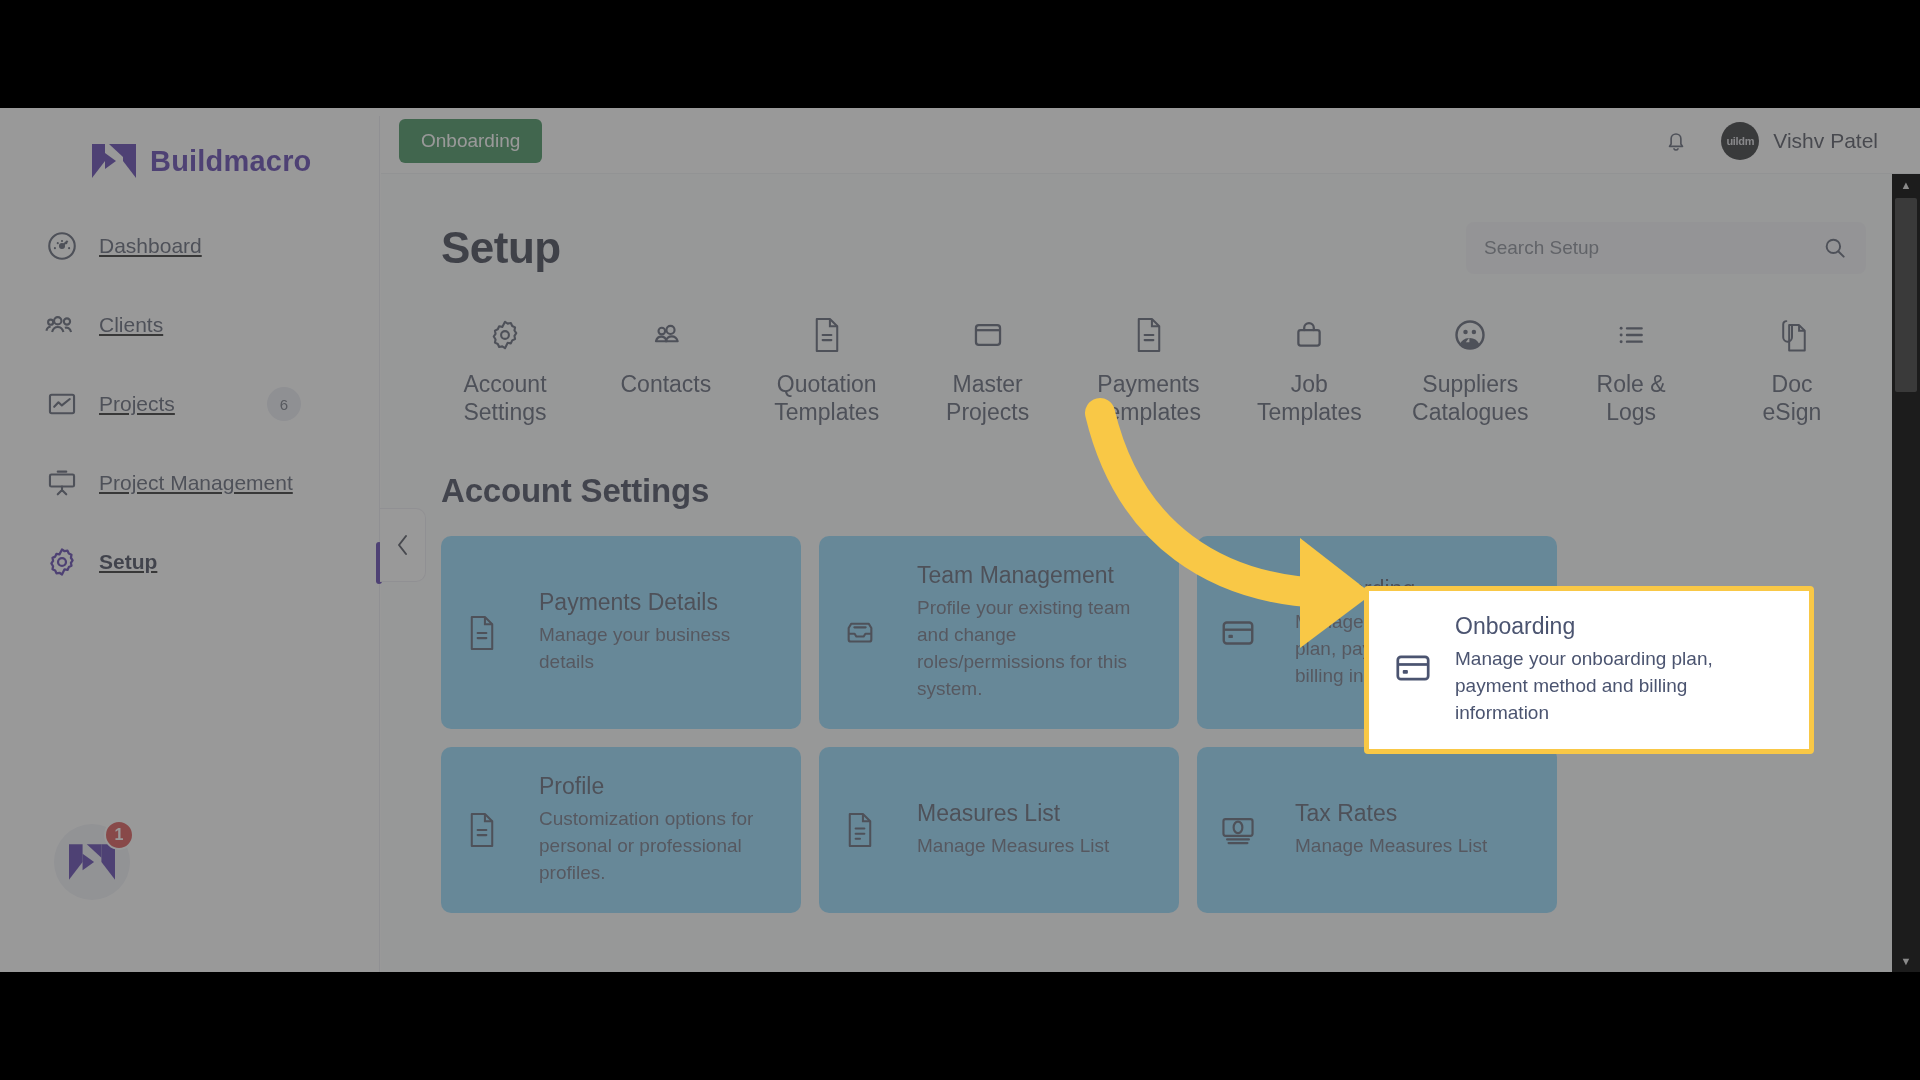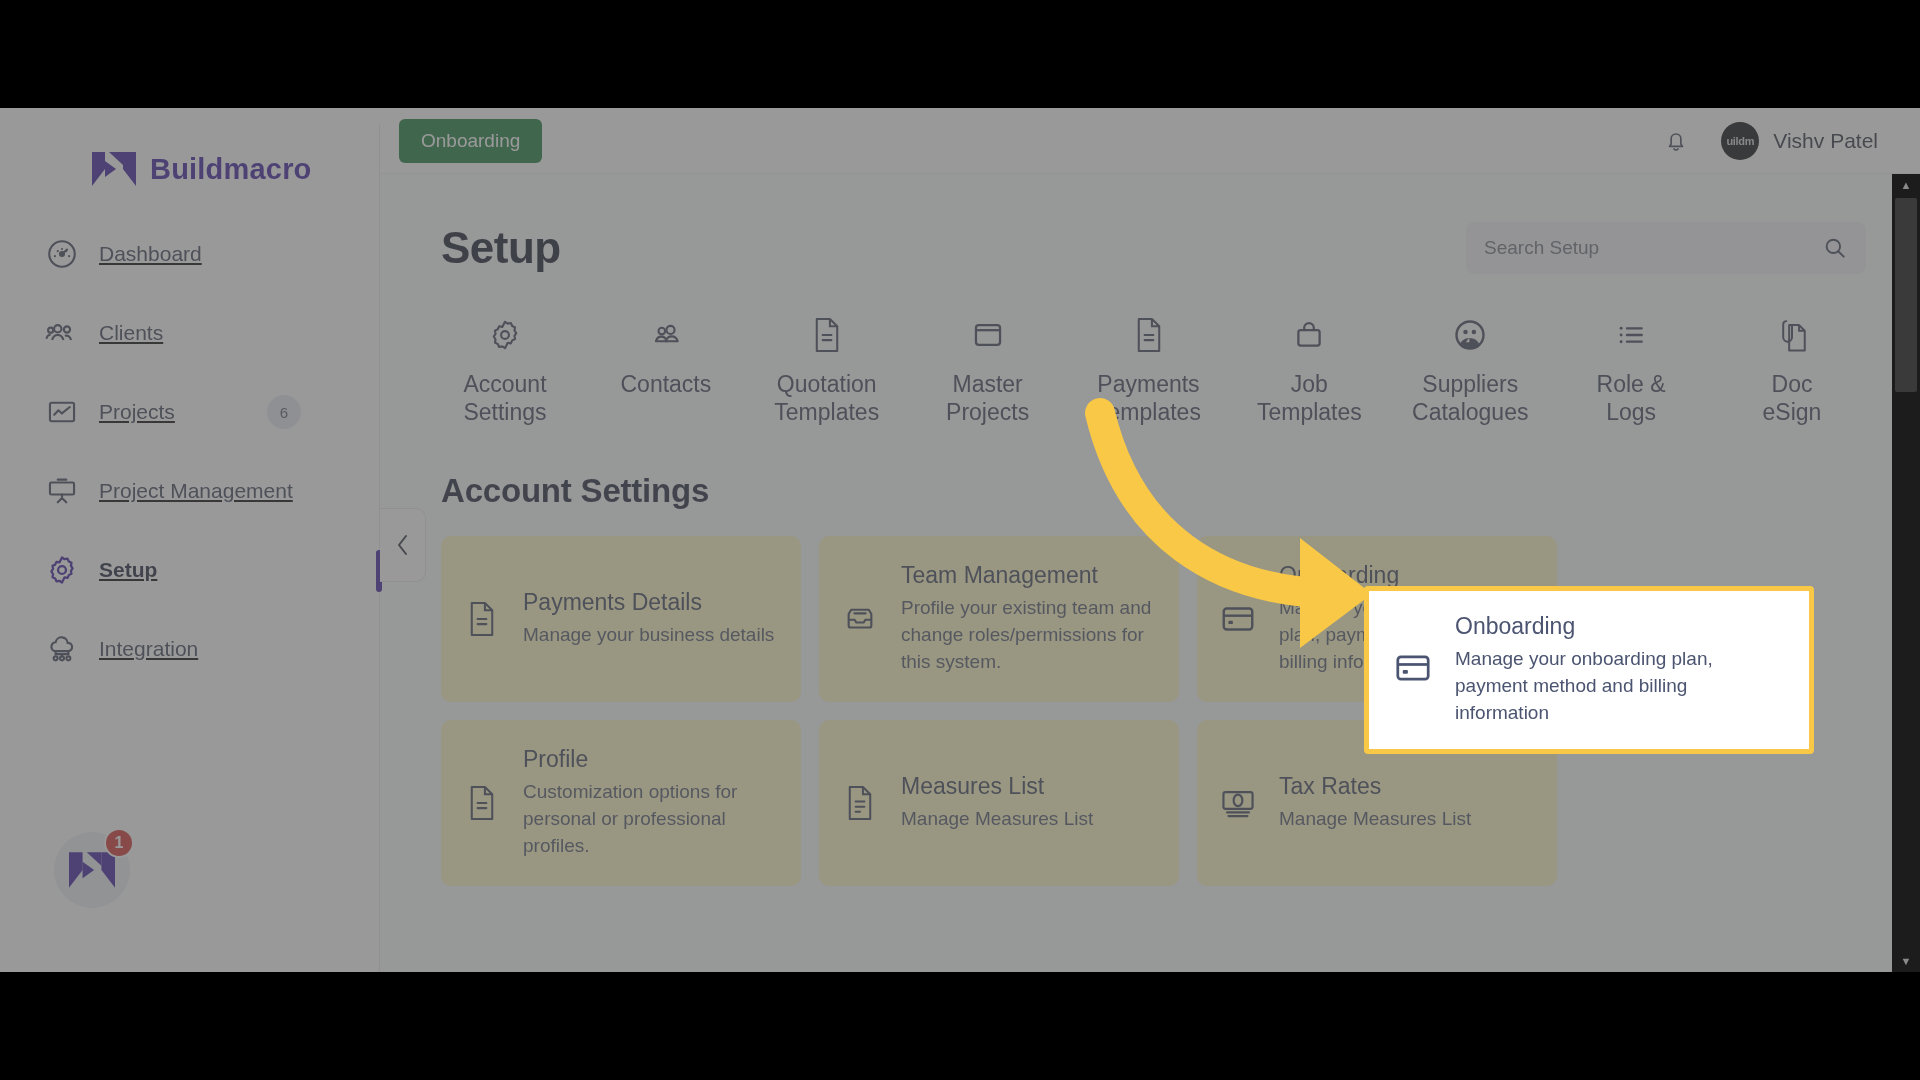--- a/index.html
+++ b/index.html
@@ -21,21 +21,21 @@
   }
   
   #dim-veil {
     position:absolute; left:0; top:0; width:1920px; height:864px;
     background:rgba(90,90,90,0.62);
     z-index:60; pointer-events:none;
   }
 
   
   #sidebar {
-    position:absolute; left:0; top:16px;
+    position:absolute; left:0; top:8px;
     width:380px; height:864px;
     background:#ffffff;
     border-right:1px solid #e8e8ee;
     z-index:5;
   }
   #brand {
     display:flex; align-items:center; gap:14px;
     padding:28px 0 0 92px;
   }
   #brand .logo-mark { width:44px; height:34px; flex:none; }
@@ -157,23 +157,23 @@
   
   #section-title {
     margin-top:46px;
     font-size:33px; font-weight:700; color:#1b2137; letter-spacing:-0.2px;
   }
   .card-grid {
     display:grid; grid-template-columns:repeat(3, 360px);
     gap:18px; margin-top:26px;
   }
   .card {
-    background:#fef9c3; border-radius:10px;
+    background:#7dd3fc; border-radius:10px;
     padding:26px 22px; min-height:148px;
-    display:flex; align-items:center; gap:22px;
+    display:flex; align-items:center; gap:38px;
     cursor:pointer;
   }
   .card .card-icon { flex:none; width:38px; display:flex; justify-content:center; }
   .card .card-title {
     font-size:23px; color:#3b4257; margin-bottom:6px;
   }
   .card .card-desc {
     font-size:19px; color:#50566b; line-height:1.42;
   }
 
@@ -275,30 +275,20 @@
 
       <div class="nav-item active">
         <svg class="nav-icon" viewBox="0 0 24 24" fill="none" stroke="#3b1a9e" stroke-width="1.6">
           <path d="M12 3.2l1.8 1.2 2.1-.4.9 2 1.9.9-.4 2.1 1.2 1.8-1.2 1.8.4 2.1-1.9.9-.9 2-2.1-.4L12 20.8l-1.8-1.2-2.1.4-.9-2-1.9-.9.4-2.1L4.5 13l1.2-1.8-.4-2.1 1.9-.9.9-2 2.1.4z" stroke-linejoin="round"></path>
           <circle cx="12" cy="12" r="2.8"></circle>
         </svg>
         <span class="nav-label">Setup</span>
         <span class="active-bar"></span>
       </div>
 
-      <div class="nav-item">
-        <svg class="nav-icon" viewBox="0 0 24 24" fill="none" stroke="#3c4257" stroke-width="1.5">
-          <path d="M7 13.5a3.2 3.2 0 0 1 .5-6.3A4.3 4.3 0 0 1 16 7.7a2.9 2.9 0 0 1 .4 5.8z"></path>
-          <path d="M7.5 14v1.6h9V14M12 15.6v1.6" stroke-linecap="round"></path>
-          <circle cx="7.5" cy="18.6" r="1.4"></circle>
-            <circle cx="12" cy="18.6" r="1.4"></circle>
-            <circle cx="16.5" cy="18.6" r="1.4"></circle>
-        </svg>
-        <span class="nav-label">Integration</span>
-      </div>
 
     </nav>
 
     <div id="sidebar-fab">
       <svg width="46" height="36" viewBox="0 0 44 34">
         <path d="M0 0 L13 0 L13 17 L0 34 Z" fill="#3b1a9e"></path>
         <path d="M13 9 L24 17 L13 25 Z" fill="#3b1a9e"></path>
         <path d="M44 0 L31 0 L31 17 L44 34 Z" fill="#3b1a9e"></path>
         <path d="M17 0 L31 0 L31 13 Z" fill="#3b1a9e"></path>
       </svg>

